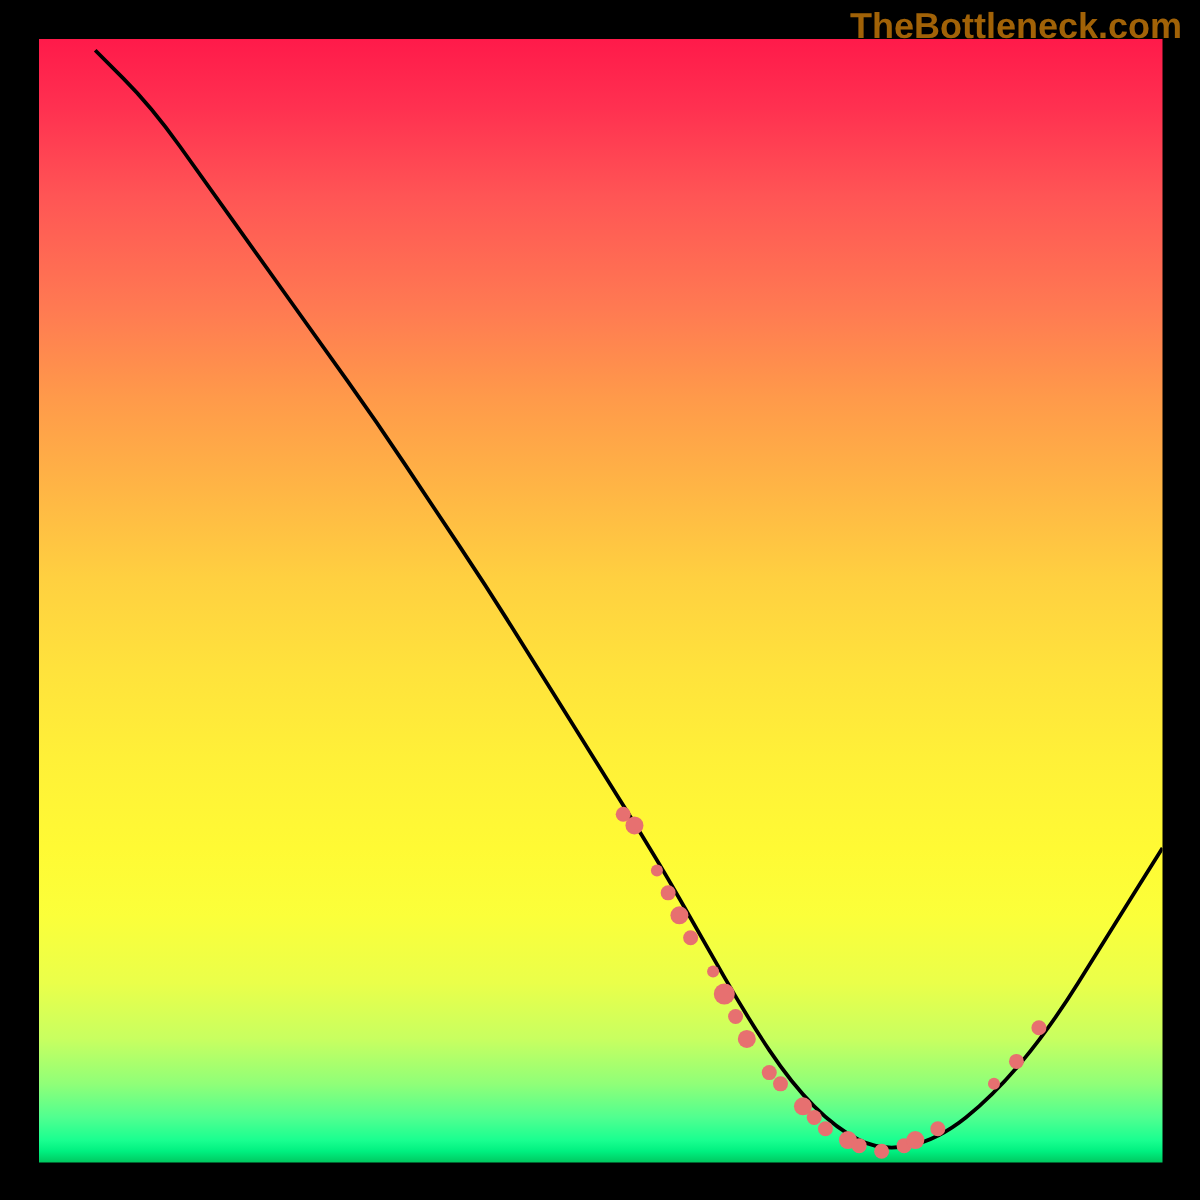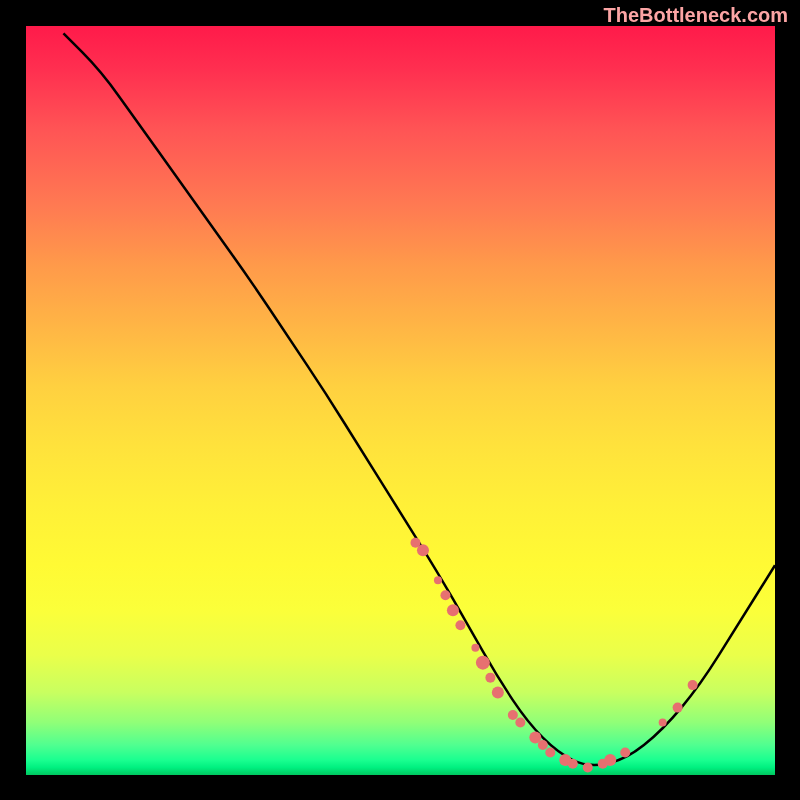--- a/index.html
+++ b/index.html
@@ -50,23 +50,23 @@
   top: 26px;
   left: 26px;
   width: 749px;
   height: 749px;
   pointer-events: none;
 }
 .watermark {
   position: absolute;
   top: 4px;
   right: 12px;
-  font-size: 20px;
+  font-size: 24px;
   font-weight: bold;
-  color: #fca5a5;
+  color: #a16207;
 }
 </style>
 </head>
 <body>
 
 <div class="chart-container">
   <div class="gradient-area"></div>
   <svg class="curve-svg" viewBox="0 0 749 749" preserveAspectRatio="none">
     <g>
       <path id="curve-path" fill="none" stroke="#000" stroke-width="2.5" d="M 37.45,7.490000000000009 Q 37.45,7.490000000000009 56.175000000000004,26.215000000000032 Q 74.9,44.940000000000055 93.625,71.15500000000003 Q 112.35,97.37 131.075,123.58499999999998 Q 149.8,149.79999999999995 168.525,176.015 Q 187.25,202.23000000000002 205.975,228.445 Q 224.7,254.65999999999997 243.42499999999998,282.7475 Q 262.15,310.83500000000004 280.875,338.9225 Q 299.6,367.01 318.32500000000005,396.97 Q 337.05,426.93 355.775,456.89 Q 374.5,486.85 393.225,516.81 Q 411.95000000000005,546.77 426.93,572.985 Q 441.90999999999997,599.2 456.89,625.415 Q 471.87,651.63 486.85,674.0999999999999 Q 501.83000000000004,696.5699999999999 516.81,711.55 Q 531.79,726.53 546.77,734.02 Q 561.75,741.51 580.475,737.765 Q 599.2,734.02 617.925,719.04 Q 636.65,704.06 655.375,681.5899999999999 Q 674.1,659.12 692.825,629.1600000000001 Q 711.55,599.2 730.275,569.24 T 749,539.28"></path>

